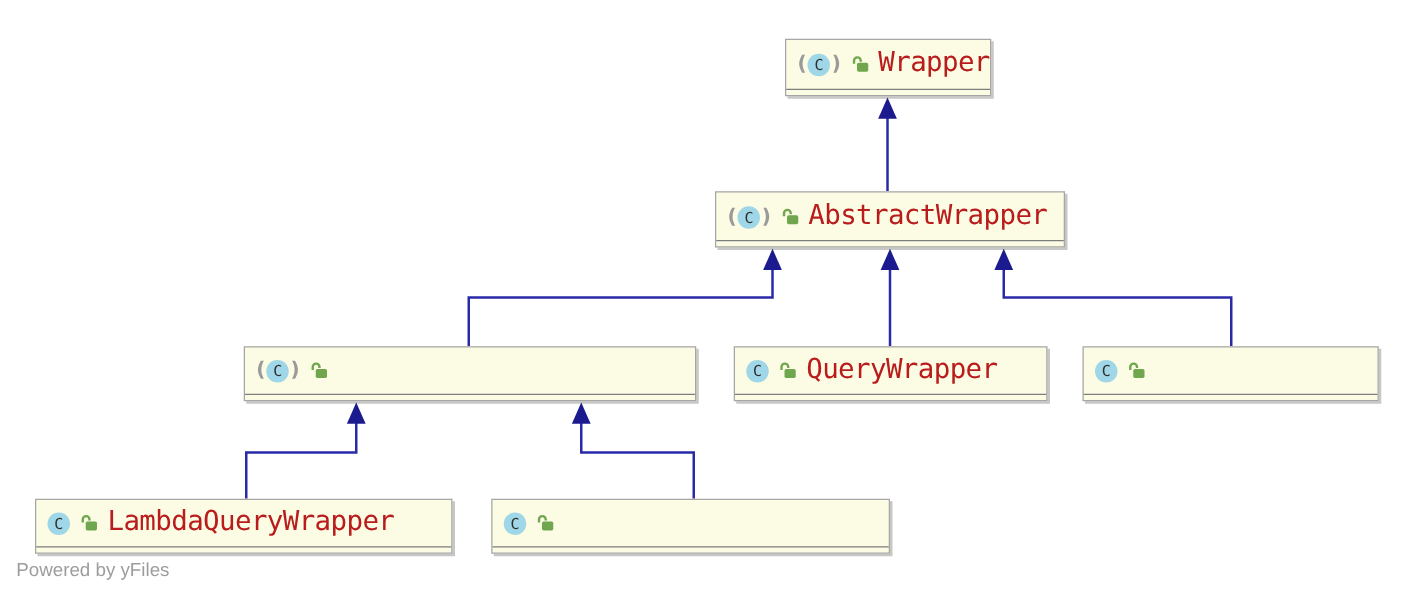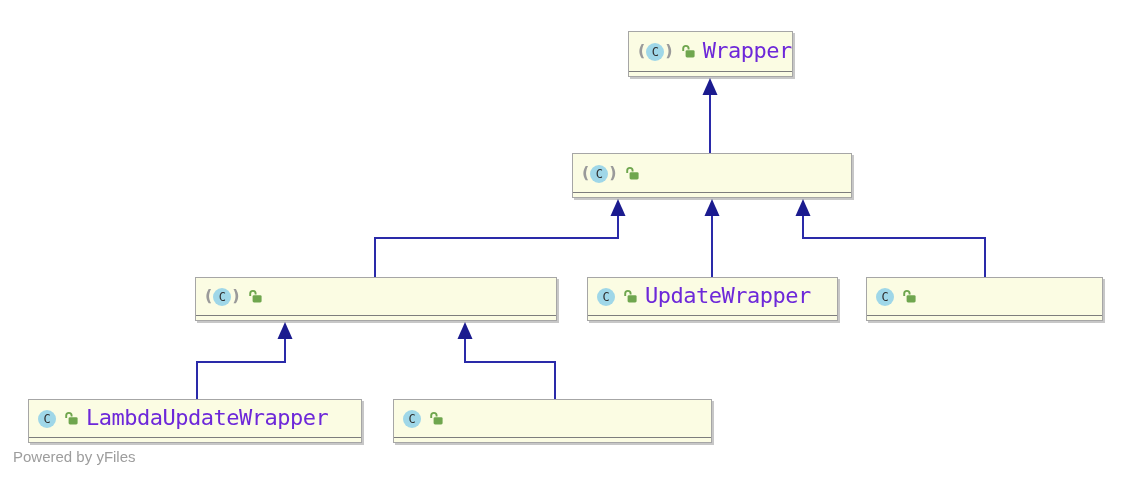--- a/index.html
+++ b/index.html
@@ -18,21 +18,21 @@
     padding:0 8px 4px 9px;
     gap:7px;
     cursor:default;
   }
   
   .node::after{
     content:"";position:absolute;left:0;right:0;bottom:4px;
     border-top:1px solid #7d7d7d;
   }
   .node .label{
-    font-size:22px;font-weight:500;color:#6d28d9;
+    font-size:22px;font-weight:500;color:#b91c1c;
     letter-spacing:-0.5px;white-space:nowrap;line-height:1;
     padding-bottom:2px;
   }
   .class-icon{display:inline-flex;align-items:center;line-height:1;flex:none;}
   .class-icon .paren{
     color:#9a9a9a;font-size:16px;font-weight:700;
     font-family:"DejaVu Sans", sans-serif;line-height:1;
     position:relative;top:-1px;
   }
   .class-icon .circle{
@@ -101,20 +101,21 @@
     <span class="paren">(</span>
     <span class="circle">C</span>
     <span class="paren">)</span>
   </span>
   <span class="lock-icon">
     <svg width="16" height="16" viewBox="0 0 16 16">
       <path d="M3.2 8 V5.6 A2.7 2.7 0 0 1 8.6 5.6 V6.4" stroke="#6fa64e" stroke-width="1.9" fill="none"></path>
       <rect x="5.6" y="7.2" width="9" height="7.2" rx="1.4" fill="#6fa64e"></rect>
     </svg>
   </span>
+  <span class="label">AbstractWrapper</span>
 </div>
 
 <div class="node abstract" style="left:195px;top:277px;width:362px;height:44px;">
   <span class="class-icon">
     <span class="paren">(</span>
     <span class="circle">C</span>
     <span class="paren">)</span>
   </span>
   <span class="lock-icon">
     <svg width="16" height="16" viewBox="0 0 16 16">
@@ -127,21 +128,21 @@
 <div class="node" style="left:587px;top:277px;width:251px;height:44px;">
   <span class="class-icon">
     <span class="circle">C</span>
   </span>
   <span class="lock-icon">
     <svg width="16" height="16" viewBox="0 0 16 16">
       <path d="M3.2 8 V5.6 A2.7 2.7 0 0 1 8.6 5.6 V6.4" stroke="#6fa64e" stroke-width="1.9" fill="none"></path>
       <rect x="5.6" y="7.2" width="9" height="7.2" rx="1.4" fill="#6fa64e"></rect>
     </svg>
   </span>
-  <span class="label">UpdateWrapper</span>
+  <span class="label">QueryWrapper</span>
 </div>
 
 <div class="node" style="left:866px;top:277px;width:237px;height:44px;">
   <span class="class-icon">
     <span class="circle">C</span>
   </span>
   <span class="lock-icon">
     <svg width="16" height="16" viewBox="0 0 16 16">
       <path d="M3.2 8 V5.6 A2.7 2.7 0 0 1 8.6 5.6 V6.4" stroke="#6fa64e" stroke-width="1.9" fill="none"></path>
       <rect x="5.6" y="7.2" width="9" height="7.2" rx="1.4" fill="#6fa64e"></rect>
@@ -152,21 +153,21 @@
 <div class="node" style="left:28px;top:399px;width:334px;height:44px;">
   <span class="class-icon">
     <span class="circle">C</span>
   </span>
   <span class="lock-icon">
     <svg width="16" height="16" viewBox="0 0 16 16">
       <path d="M3.2 8 V5.6 A2.7 2.7 0 0 1 8.6 5.6 V6.4" stroke="#6fa64e" stroke-width="1.9" fill="none"></path>
       <rect x="5.6" y="7.2" width="9" height="7.2" rx="1.4" fill="#6fa64e"></rect>
     </svg>
   </span>
-  <span class="label">LambdaUpdateWrapper</span>
+  <span class="label">LambdaQueryWrapper</span>
 </div>
 
 <div class="node" style="left:393px;top:399px;width:319px;height:44px;">
   <span class="class-icon">
     <span class="circle">C</span>
   </span>
   <span class="lock-icon">
     <svg width="16" height="16" viewBox="0 0 16 16">
       <path d="M3.2 8 V5.6 A2.7 2.7 0 0 1 8.6 5.6 V6.4" stroke="#6fa64e" stroke-width="1.9" fill="none"></path>
       <rect x="5.6" y="7.2" width="9" height="7.2" rx="1.4" fill="#6fa64e"></rect>

